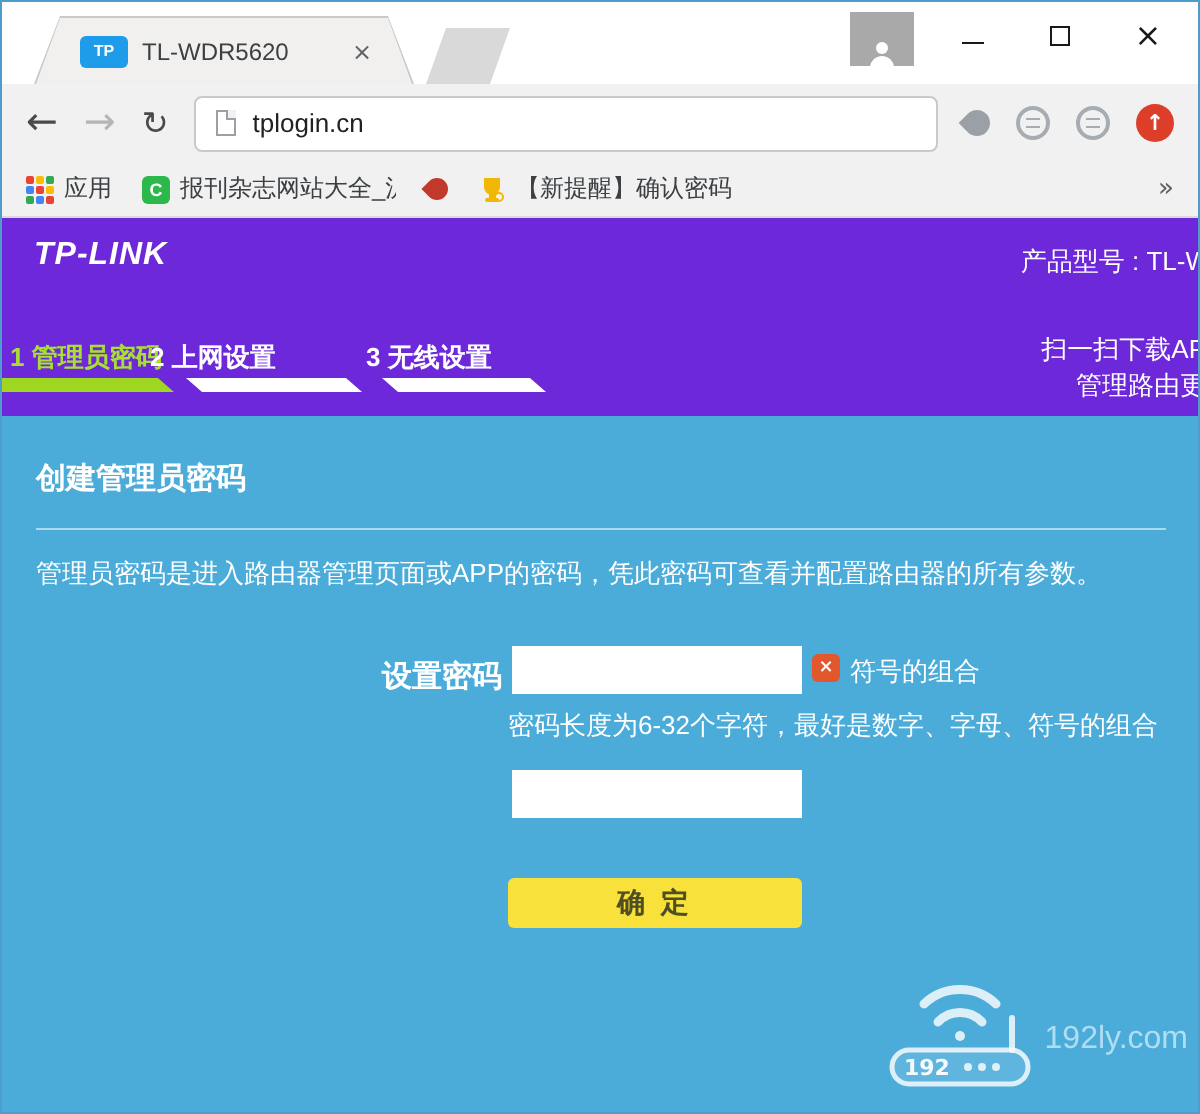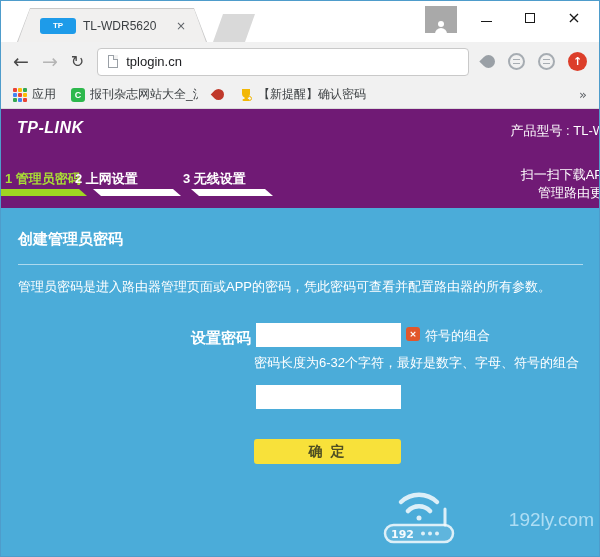--- a/index.html
+++ b/index.html
@@ -18,21 +18,21 @@
     position:absolute; left:16px; top:7px; width:190px; height:34px;
     clip-path:polygon(13px 0, calc(100% - 13px) 0, 100% 100%, 0 100%);
     background:#C9C9C9;
   }
   .tab-inner {
     position:absolute; left:1px; top:1px; right:1px; bottom:0;
     clip-path:polygon(12px 0, calc(100% - 12px) 0, 100% 100%, 0 100%);
     background:#F1F0EF; display:flex; align-items:center; padding:0 20px 0 22px; gap:7px;
   }
   .favicon {
-    width:36px; height:16px; border-radius:3px; background:#1E9BE9; flex:0 0 auto;
+    width:24px; height:16px; border-radius:3px; background:#1E9BE9; flex:0 0 auto;
     color:#fff; font-size:8px; font-weight:bold; display:flex; align-items:center; justify-content:center;
   }
   .tab-title { font-size:12px; color:#3C4043; white-space:nowrap; overflow:hidden; flex:1; }
   .tab-close { font-size:12px; color:#5F6368; cursor:pointer; }
   .newtab {
     position:absolute; left:212px; top:13px; width:42px; height:28px;
     clip-path:polygon(10px 0, 100% 0, calc(100% - 10px) 100%, 0 100%);
     background:#D9D9D9;
   }
   .profile-btn {
@@ -80,21 +80,21 @@
   .bm + .bm { margin-left:8px; }
   .apps-grid { display:grid; grid-template-columns:repeat(3,4px); grid-auto-rows:4px; gap:1px; }
   .apps-grid b { border-radius:1px; }
   .bm-green { width:14px; height:14px; border-radius:3px; background:#2DB84C; color:#fff; font-size:9px; font-weight:bold; display:flex; align-items:center; justify-content:center; }
   .bm-label-trunc { max-width:108px; overflow:hidden; }
   .bm-pen { width:11px; height:11px; background:#C0392B; border-radius:0 50% 50% 50%; transform:rotate(-45deg); }
   .spacer { flex:1; }
   .bm-chevron { font-size:13px; color:#5F6368; }
 
   
-  .site-header { position:absolute; left:0; top:108px; right:0; height:116px; background:#701a75; color:#fff; }
+  .site-header { position:absolute; left:0; top:108px; right:0; height:116px; background:#6d28d9; color:#fff; }
   .tp-logo { position:absolute; left:16px; top:10px; font-size:16px; font-weight:bold; letter-spacing:.5px; font-style:italic; }
   .product-model { position:absolute; right:-6px; top:13px; font-size:13px; white-space:nowrap; }
   .steps { position:absolute; left:0; top:61px; right:0; height:34px; font-size:13px; font-weight:bold; }
   .step { position:absolute; top:0; white-space:nowrap; color:#fff; }
   .step.active { color:#A9DF35; }
   .step-bar { position:absolute; top:19px; height:7px; background:#fff; }
   .step-bar.active { background:#9FD622; clip-path:polygon(0 0, calc(100% - 8px) 0, 100% 100%, 0 100%); }
   .step-bar.rest { clip-path:polygon(0 0, calc(100% - 8px) 0, 100% 100%, 8px 100%); }
   .app-promo { position:absolute; right:-4px; top:57px; text-align:right; font-size:13px; line-height:18px; white-space:nowrap; }
 
@@ -109,21 +109,21 @@
   .in-1 { top:115px; } .in-2 { top:177px; }
   .err-ic { position:absolute; left:405px; top:119px; width:14px; height:14px; background:#E2572B; border-radius:3px; color:#fff; font-size:9px; font-weight:bold; display:flex; align-items:center; justify-content:center; }
   .err-text { position:absolute; left:424px; top:119px; font-size:13px; }
   .hint { position:absolute; left:253px; top:146px; font-size:13px; }
   .submit-btn { position:absolute; left:253px; top:231px; width:147px; height:25px; background:#F8E13A; border:none; border-radius:3px; font-size:14px; font-weight:bold; color:#4F4F23; letter-spacing:2px; cursor:pointer; font-family:inherit; }
 
   
   .watermark { position:absolute; right:5px; bottom:7px; display:flex; align-items:center; gap:2px; opacity:.95; }
   .wm-text { text-align:left; }
   .wm-name { font-size:21px; font-weight:bold; color:#16293E; line-height:23px; }
-  .wm-url { font-size:19px; color:rgba(215,242,255,.75); line-height:21px;margin-left:48px; }
+  .wm-url { font-size:16px; color:rgba(215,242,255,.75); line-height:21px; }
 </style>
 </head>
 <body>
 
 <div class="titlebar">
   <div class="tab">
     <div class="tab-inner">
       <span class="favicon">TP</span>
       <span class="tab-title">TL-WDR5620</span>
       <span class="tab-close icon-glyph">×</span>

